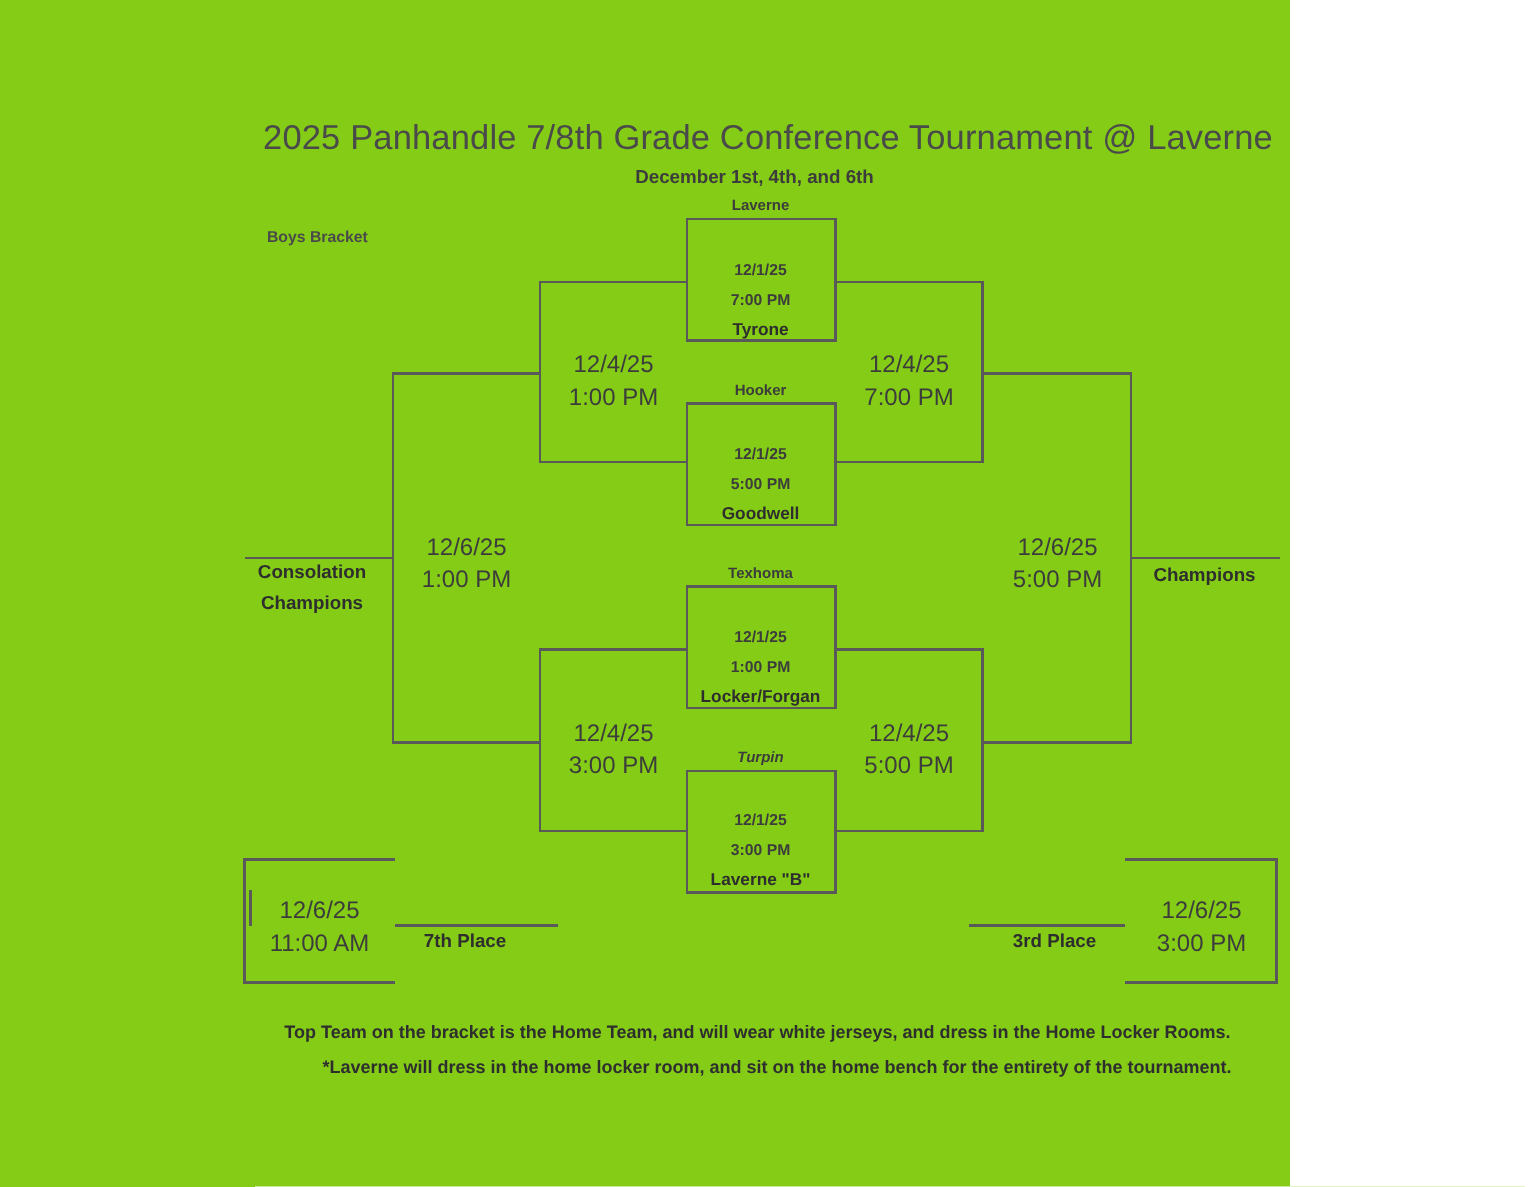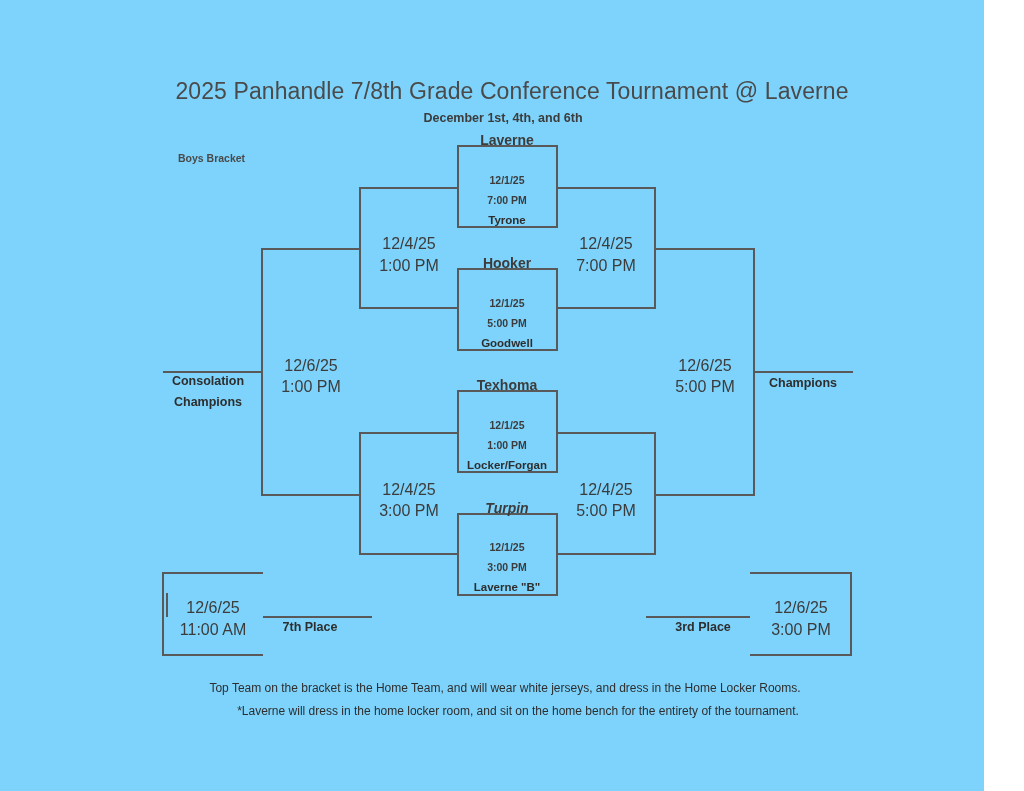--- a/index.html
+++ b/index.html
@@ -3,23 +3,23 @@
 <meta charset="utf-8">
 <title>2025 Panhandle 7/8th Grade Conference Tournament @ Laverne</title>
 <style>
   html, body {
     margin: 0;
     padding: 0;
     background: #ffffff;
   }
   #page {
     position: relative;
-    width: 984px;
+    width: 860px;
     height: 791px;
-    background: #7dd3fc;
+    background: #84cc16;
     font-family: "Liberation Sans", sans-serif;
     color: #3a3a3a;
     overflow: hidden;
   }
   #bracket-lines {
     position: absolute;
     left: 0;
     top: 0;
     width: 1024px;
     height: 791px;
@@ -54,21 +54,21 @@
   #boys-bracket-label {
     top: 153px;
     left: 178px;
     font-size: 10.5px;
     font-weight: bold;
     color: #4a4a4a;
   }
 
   
   .seed-top {
-    font-size: 14px;
+    font-size: 10px;
     font-weight: bold;
     color: #3c3c3c;
   }
   .seed-bot {
     font-size: 11.5px;
     font-weight: bold;
     color: #2e2e2e;
   }
   .gdate, .gtime {
     font-size: 10.5px;
@@ -86,21 +86,21 @@
   
   .outcome {
     font-size: 12.5px;
     font-weight: bold;
     color: #2e2e2e;
   }
 
   
   .note {
     font-size: 12px;
-    font-weight: normal;
+    font-weight: bold;
     color: #2e2e2e;
   }
   #note1 { top: 682px; left: 505px; }
   #note2 { top: 705px; left: 518px; }
 </style>
 </head>
 <body>
 
 <div id="page">
 

